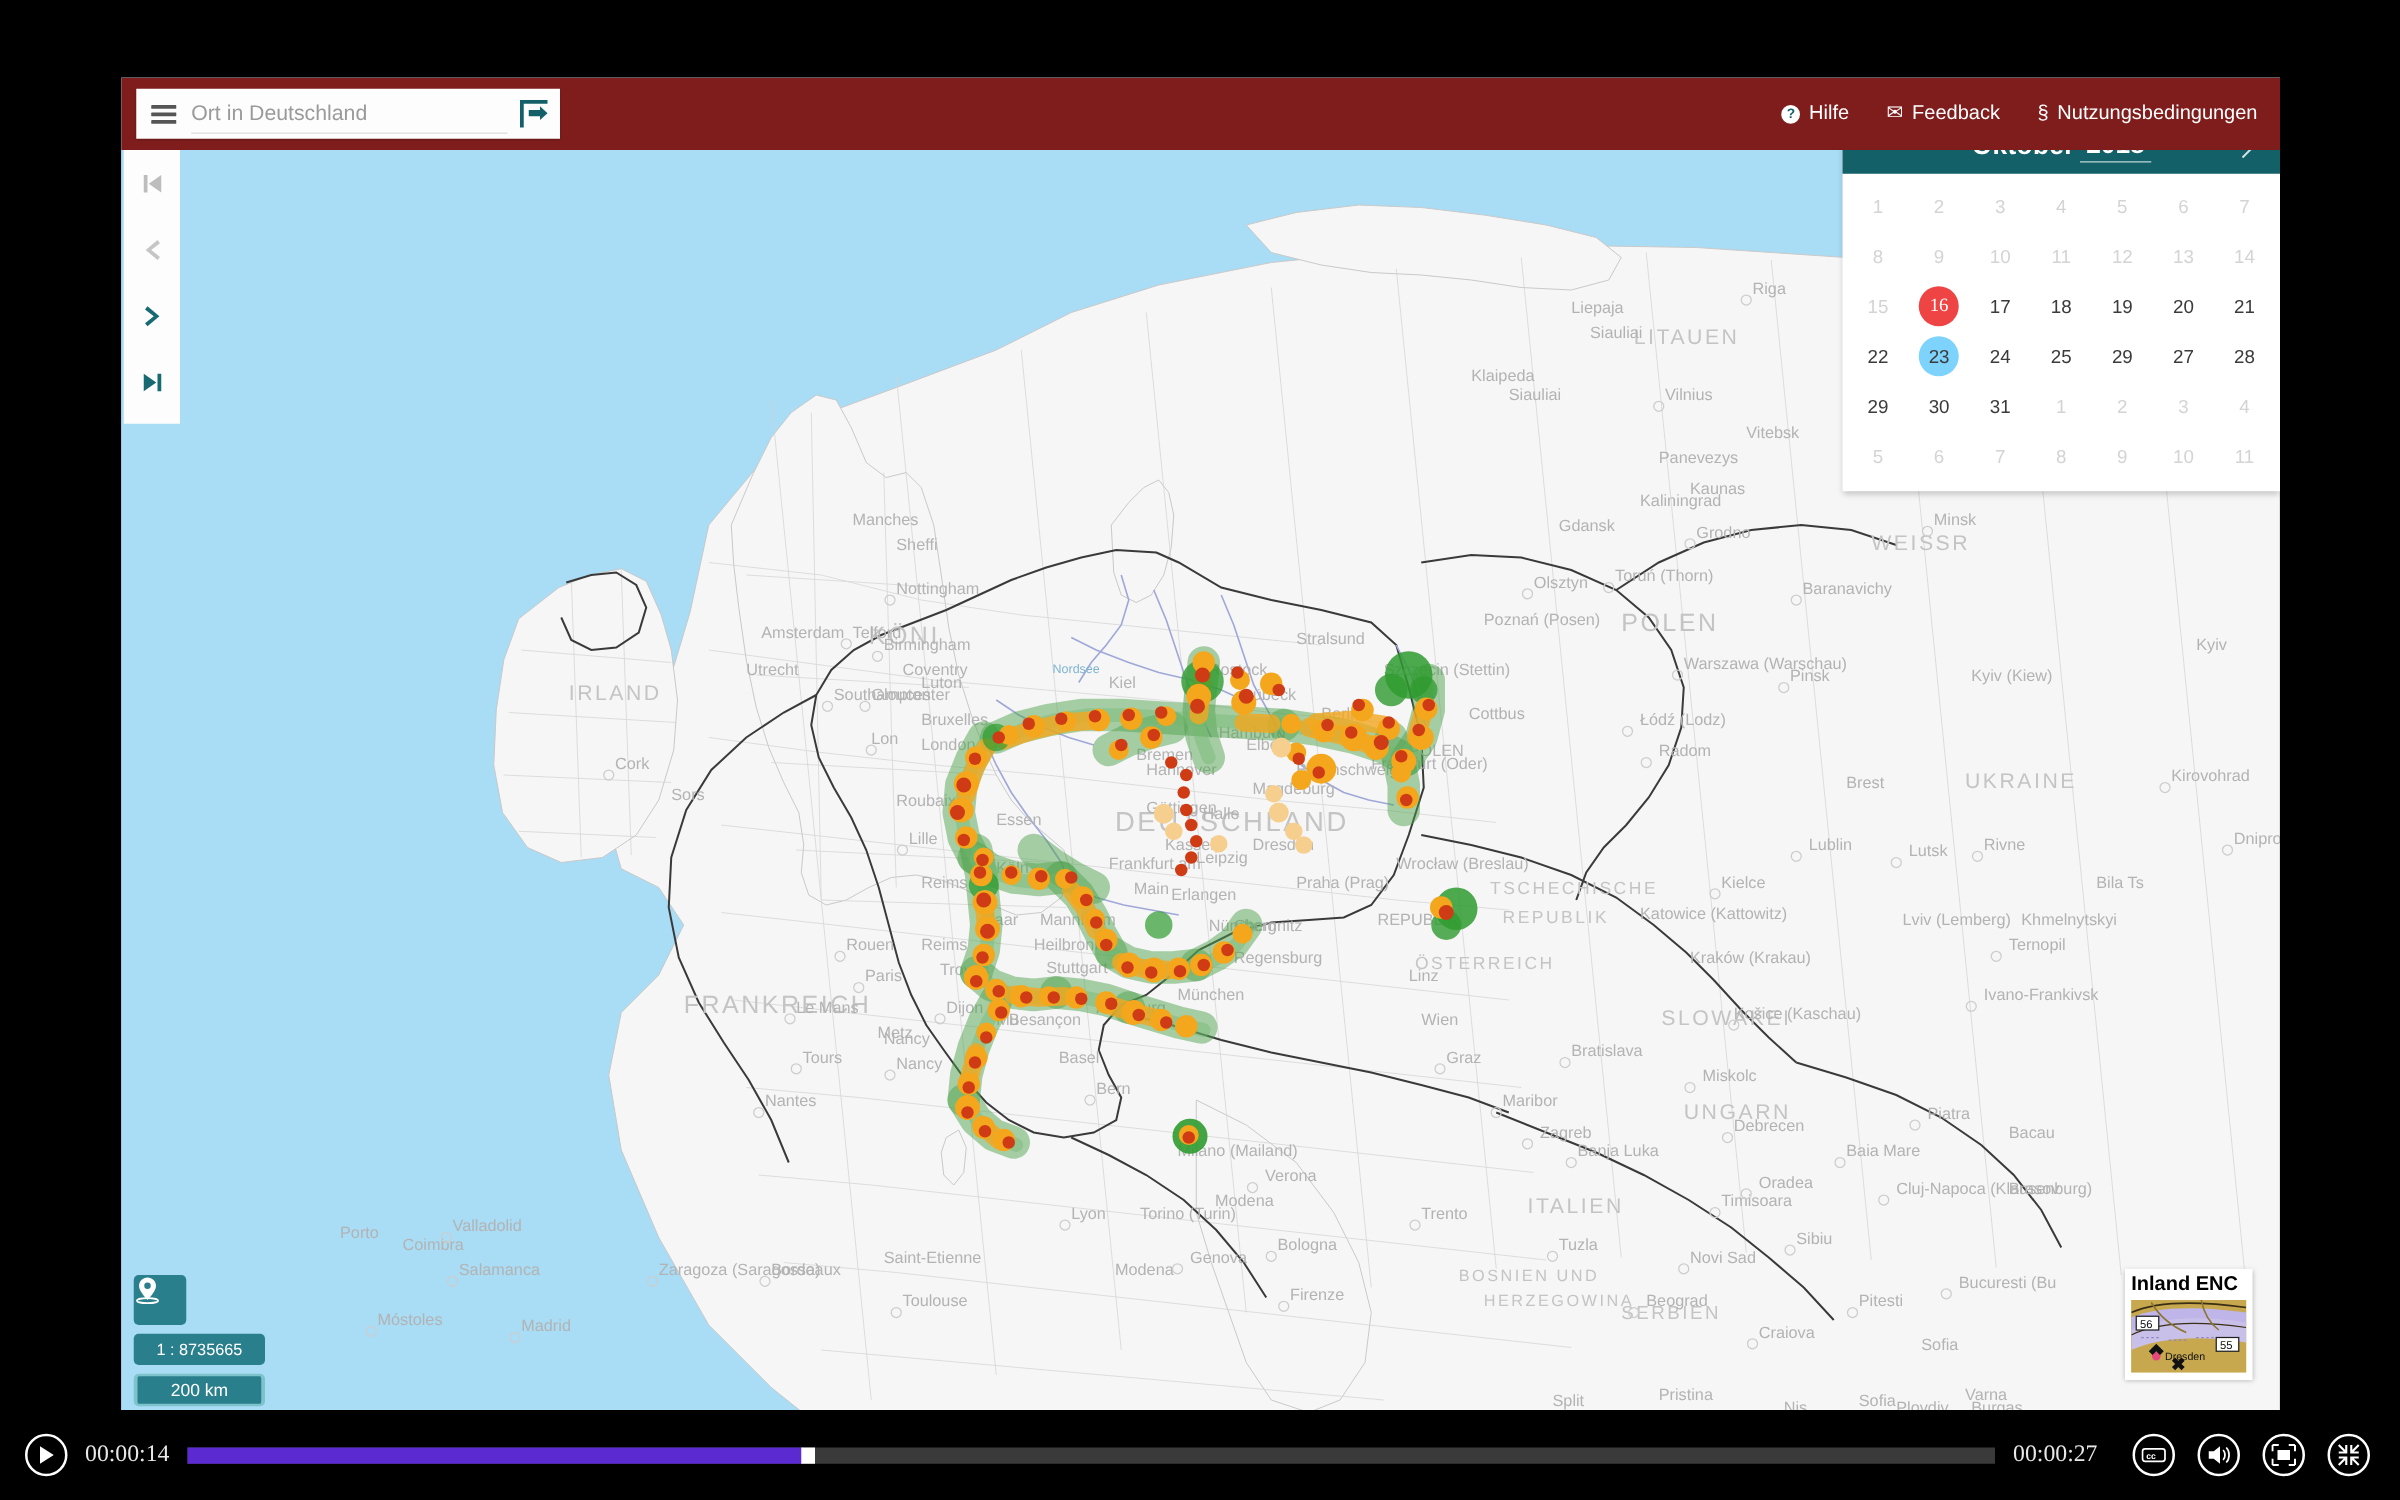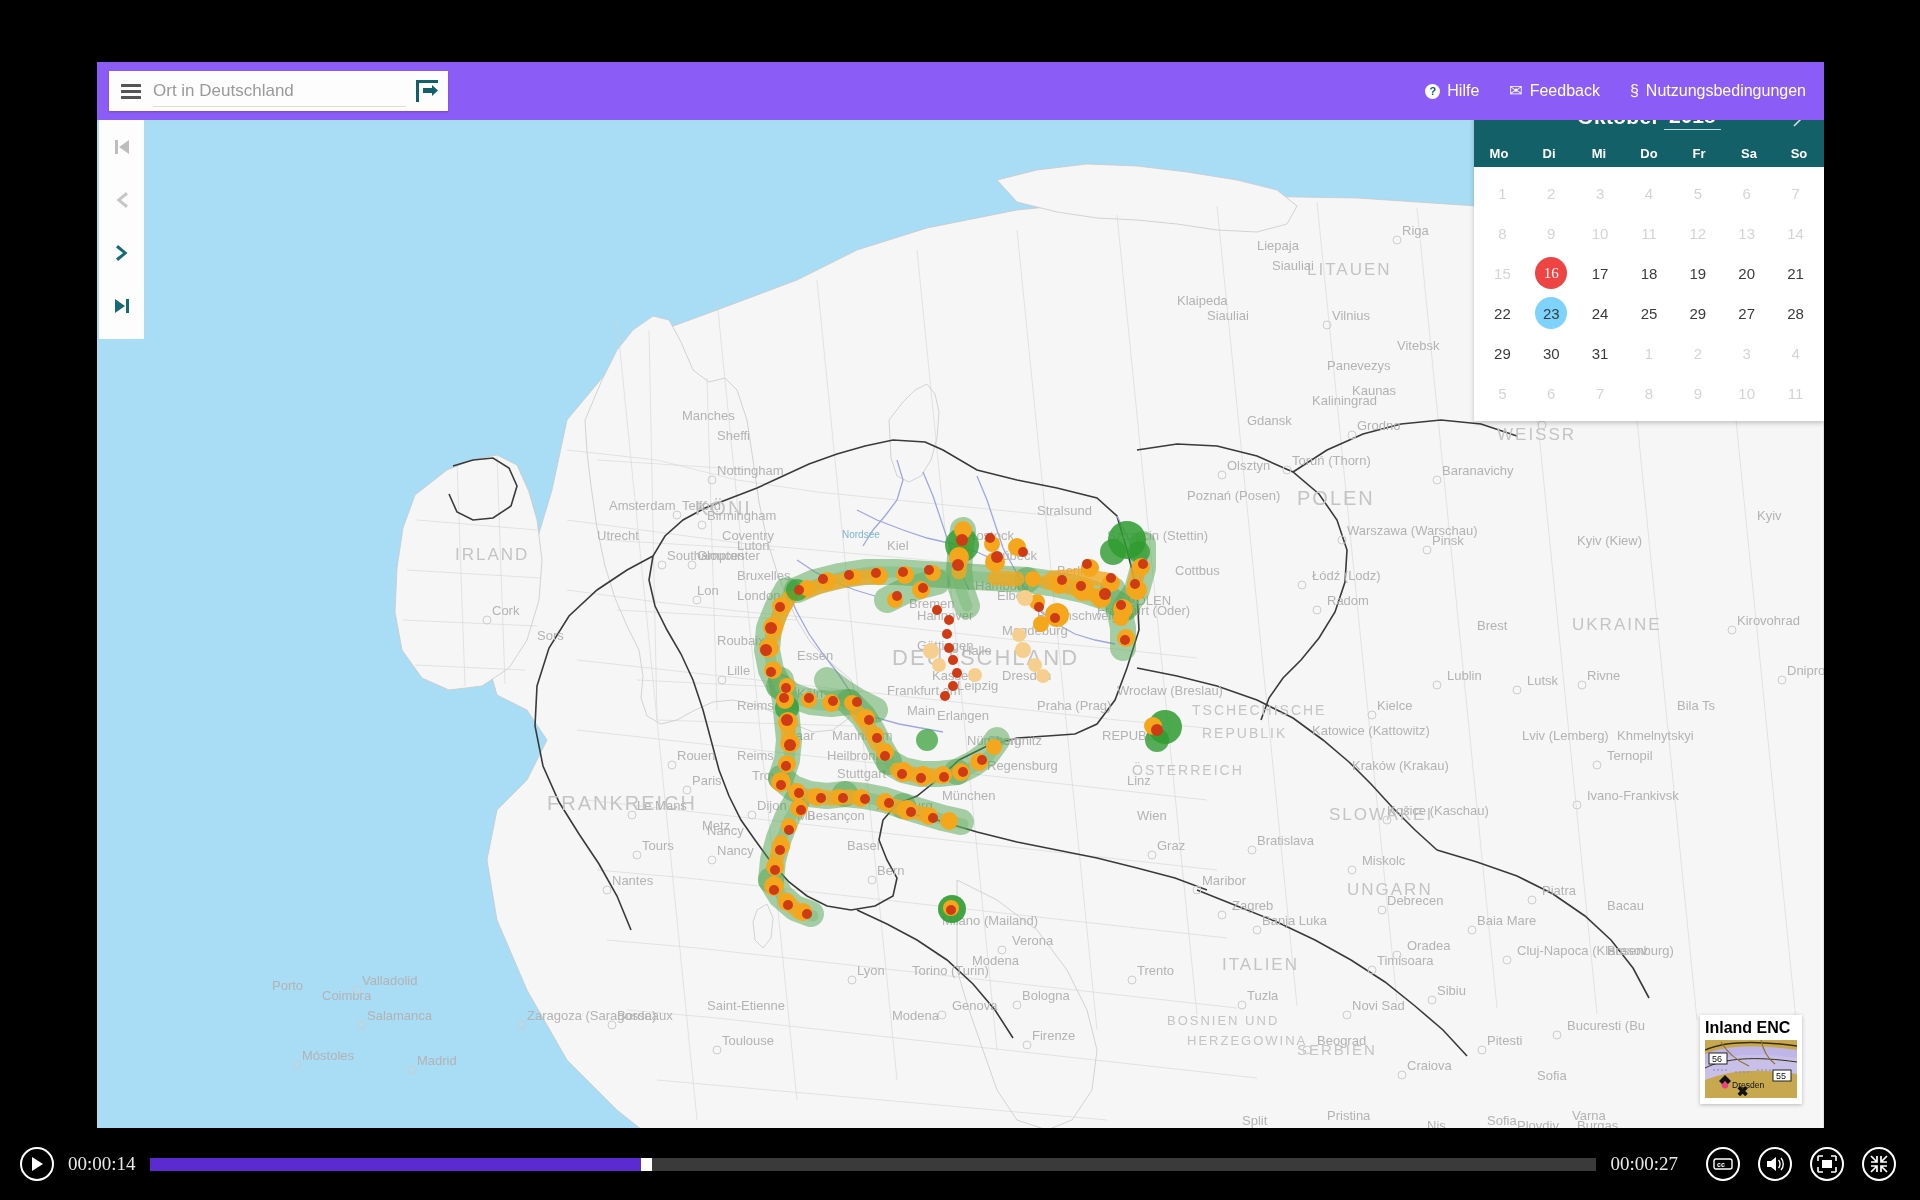--- a/index.html
+++ b/index.html
@@ -23,21 +23,21 @@
     left: 97px; top: 62px;
     width: 1727px; height: 1080px;
     background: #a9dcf5;
     overflow: hidden;
   }
 
   
   #header {
     position: absolute; left: 0; top: 0;
     width: 100%; height: 58px;
-    background: #8b5cf6;
+    background: #7f1d1d;
     z-index: 40;
   }
   #search-wrap {
     position: absolute; left: 12px; top: 9px;
     width: 339px; height: 40px;
     background: #fdfdfd;
     display: flex; align-items: center;
     box-shadow: 0 1px 2px rgba(0,0,0,.2);
   }
   #hamburger {
@@ -893,20 +893,31 @@
             <circle class="dot-pale" cx="946" cy="556" r="7"></circle>
             <circle class="dot-pale" cx="922" cy="515" r="7"></circle>
             <circle class="dot-pale" cx="928" cy="478" r="8"></circle>
             <circle class="dot-pale" cx="834" cy="531" r="8"></circle>
             <circle class="dot-pale" cx="842" cy="545" r="7"></circle>
             <circle class="dot-pale" cx="878" cy="555" r="7"></circle>
           </g>
         </g>
       </svg>
 
+      <div id="map-controls">
+        <div id="pin-btn">
+          <svg width="22" height="24" viewBox="0 0 22 24">
+            <path d="M11,2 C7.2,2 4.2,5 4.2,8.8 C4.2,13.2 11,20 11,20 C11,20 17.8,13.2 17.8,8.8 C17.8,5 14.8,2 11,2 Z" fill="#fff"></path>
+            <circle cx="11" cy="8.6" r="2.6" fill="#2a7f8c"></circle>
+            <ellipse cx="11" cy="20.5" rx="8.5" ry="2" fill="none" stroke="#fff" stroke-width="1.4"></ellipse>
+          </svg>
+        </div>
+        <div id="scale-txt">1 : 8735665</div>
+        <div id="scale-bar">200 km</div>
+      </div>
 
       <div id="enc-panel">
         <div id="enc-title">Inland ENC</div>
         <div id="enc-thumb">
           <svg width="92" height="58" viewBox="0 0 92 58">
             <rect x="0" y="0" width="92" height="58" fill="#c7a84f"></rect>
             <path d="M0,14 C18,6 48,4 92,10 L92,22 C50,16 20,18 0,28 Z" fill="#bfb5e8"></path>
             <path d="M0,24 C22,14 52,12 92,18 L92,34 C52,28 24,30 0,40 Z" fill="#c9c0ea"></path>
             <path d="M0,10 C18,2 48,0 92,6" fill="none" stroke="#3a2f14" stroke-width="1.4"></path>
             <path d="M0,28 C20,18 50,16 92,22" fill="none" stroke="#3a2f14" stroke-width="1"></path>
@@ -1005,29 +1016,20 @@
     <div id="calendar">
       <div id="cal-head">
         <span id="cal-title">Oktober</span>
         <span id="cal-year">2018</span>
         <div id="cal-next">
           <svg width="16" height="20" viewBox="0 0 16 20">
             <path d="M4,2 L12,10 L4,18" fill="none" stroke="#cfe2e4" stroke-width="1.6"></path>
           </svg>
         </div>
       </div>
-      <div id="cal-dows">
-        <div>Mo</div>
-        <div>Di</div>
-        <div>Mi</div>
-        <div>Do</div>
-        <div>Fr</div>
-        <div>Sa</div>
-        <div>So</div>
-      </div>
       <div id="cal-grid">
           <div class="cday muted">
             <span>1</span>
           </div>
           <div class="cday muted">
             <span>2</span>
           </div>
           <div class="cday muted">
             <span>3</span>
           </div>

